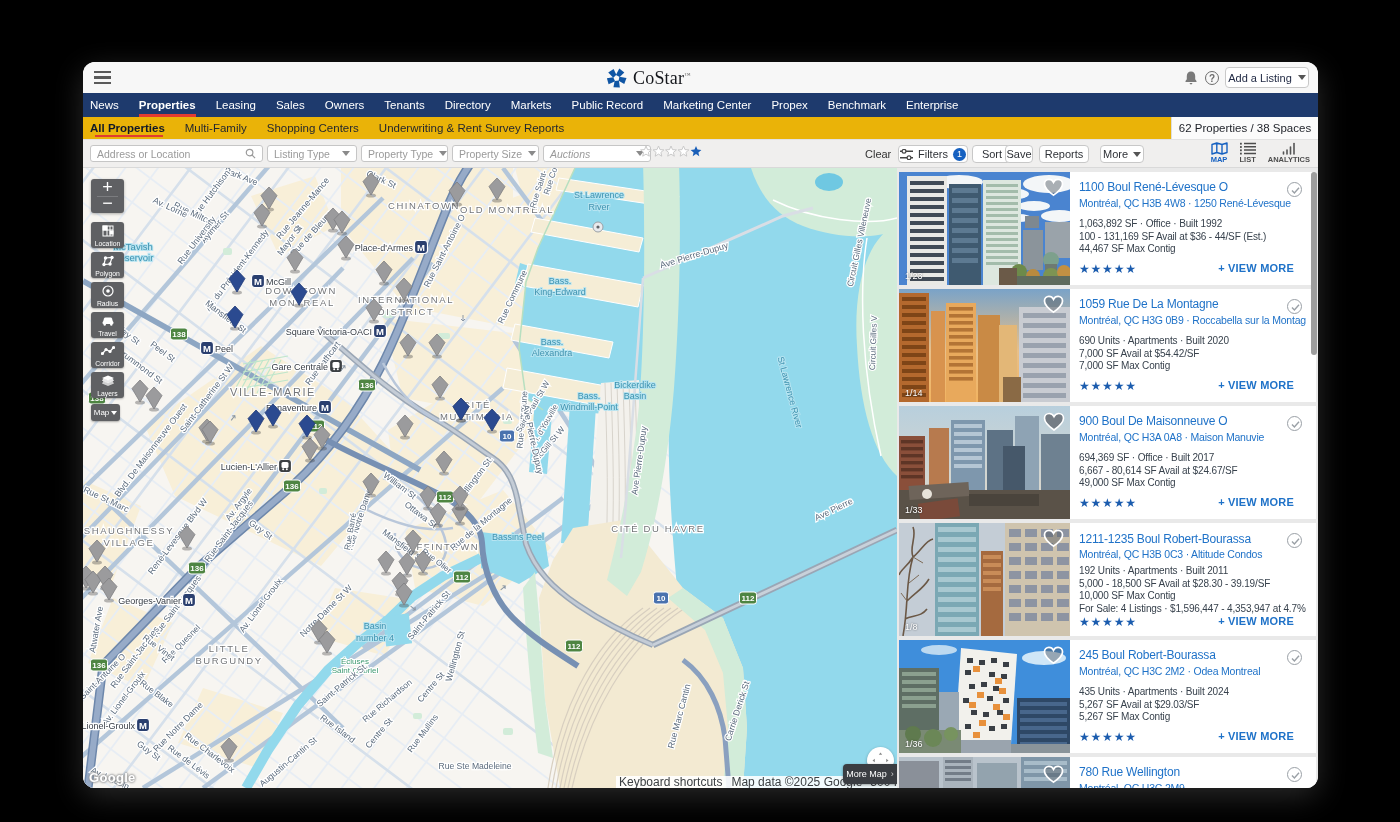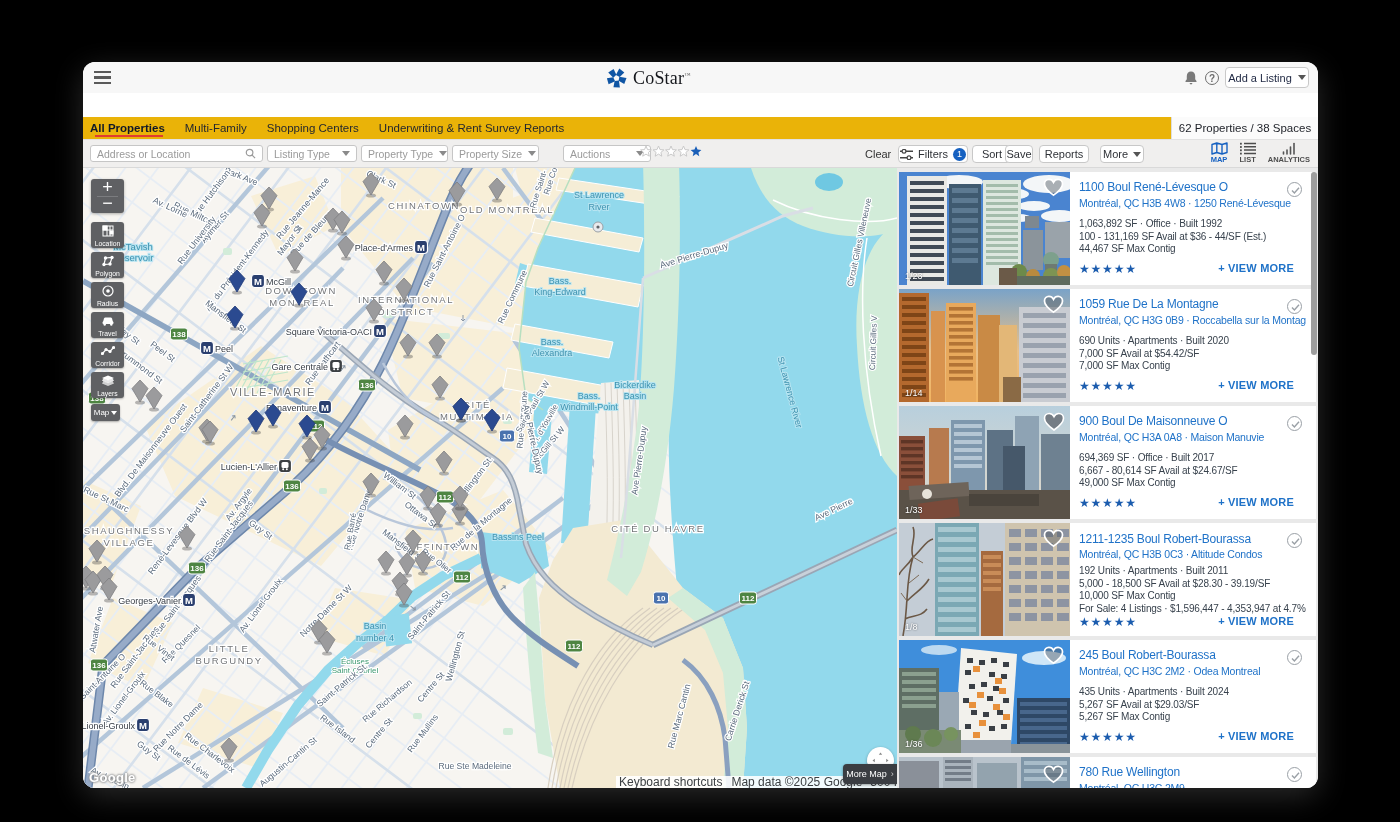--- a/index.html
+++ b/index.html
@@ -82,38 +82,53 @@
       <span class="txt">CoStar<sup>™</sup></span>
     </div>
     <svg class="bell" width="16" height="16" viewBox="0 0 16 16">
         <path fill="#7a7a7a" d="M8 1.5c-2.6 0-4.2 2-4.2 4.4v3.4L2.5 11v1h11v-1l-1.3-1.7V5.9c0-2.4-1.6-4.4-4.2-4.4z"></path>
         <path fill="#7a7a7a" d="M6.6 13h2.8a1.4 1.4 0 0 1-2.8 0z"></path>
       </svg>
     <div class="help">?</div>
     <div class="addbtn">Add a Listing <span class="caret"></span></div>
   </div>
 
+  <div class="nav">
+    <a>News</a>
+      <a class="on">Properties</a>
+      <a>Leasing</a>
+      <a>Sales</a>
+      <a>Owners</a>
+      <a>Tenants</a>
+      <a>Directory</a>
+      <a>Markets</a>
+      <a>Public Record</a>
+      <a>Marketing Center</a>
+      <a>Propex</a>
+      <a>Benchmark</a>
+      <a>Enterprise</a>
+  </div>
 
   <div class="sub">
     <a class="on">All Properties</a>
       <a>Multi-Family</a>
       <a>Shopping Centers</a>
       <a>Underwriting &amp; Rent Survey Reports</a>
     <div class="cnt">62 Properties / 38 Spaces</div>
   </div>
 
   <div class="fbar">
     <div class="inp" style="left:7px; width:173px;">Address or Location <svg width="11" height="11" viewBox="0 0 12 12">
           <circle cx="5" cy="5" r="3.6" fill="none" stroke="#9a9a9a" stroke-width="1.3"></circle>
           <line x1="7.8" y1="7.8" x2="11" y2="11" stroke="#9a9a9a" stroke-width="1.3"></line>
         </svg></div>
     <div class="inp" style="left:184px; width:90px;">Listing Type <span class="caret" style="border-top-color:#8a8a8a;margin-left:6px;"></span></div>
     <div class="inp" style="left:278px; width:87px;">Property Type <span class="caret" style="border-top-color:#8a8a8a;margin-left:6px;"></span></div>
     <div class="inp" style="left:369px; width:87px;">Property Size <span class="caret" style="border-top-color:#8a8a8a;margin-left:6px;"></span></div>
-    <div class="inp" style="left:480px; width:88px;">Auctions <span class="caret" style="border-top-color:#8a8a8a;margin-left:6px;"></span></div>
+    <div class="inp" style="left:460px; width:108px;font-style:italic;">Auctions <span class="caret" style="border-top-color:#8a8a8a;margin-left:6px;"></span></div>
     <svg class="stars5x" style="position:absolute;left:557px;top:5px;" width="62" height="13" viewBox="0 0 62 13">
  <g fill="#fff" stroke="#c9c9c9" stroke-width="1">
           <path id="st0" d="M6 1 L7.5 4.6 L11.4 4.9 L8.4 7.4 L9.3 11.2 L6 9.1 L2.7 11.2 L3.6 7.4 L0.6 4.9 L4.5 4.6 Z"></path>
           <use href="#st0" x="12.5"></use>
           <use href="#st0" x="25"></use>
           <use href="#st0" x="37.5"></use>
         </g>
  <path d="M56 1 L57.5 4.6 L61.4 4.9 L58.4 7.4 L59.3 11.2 L56 9.1 L52.7 11.2 L53.6 7.4 L50.6 4.9 L54.5 4.6 Z" fill="#1a5fb8"></path>
       </svg>
     <span style="position:absolute; left:782px; top:8px; font-size:11px; color:#333;">Clear</span>

